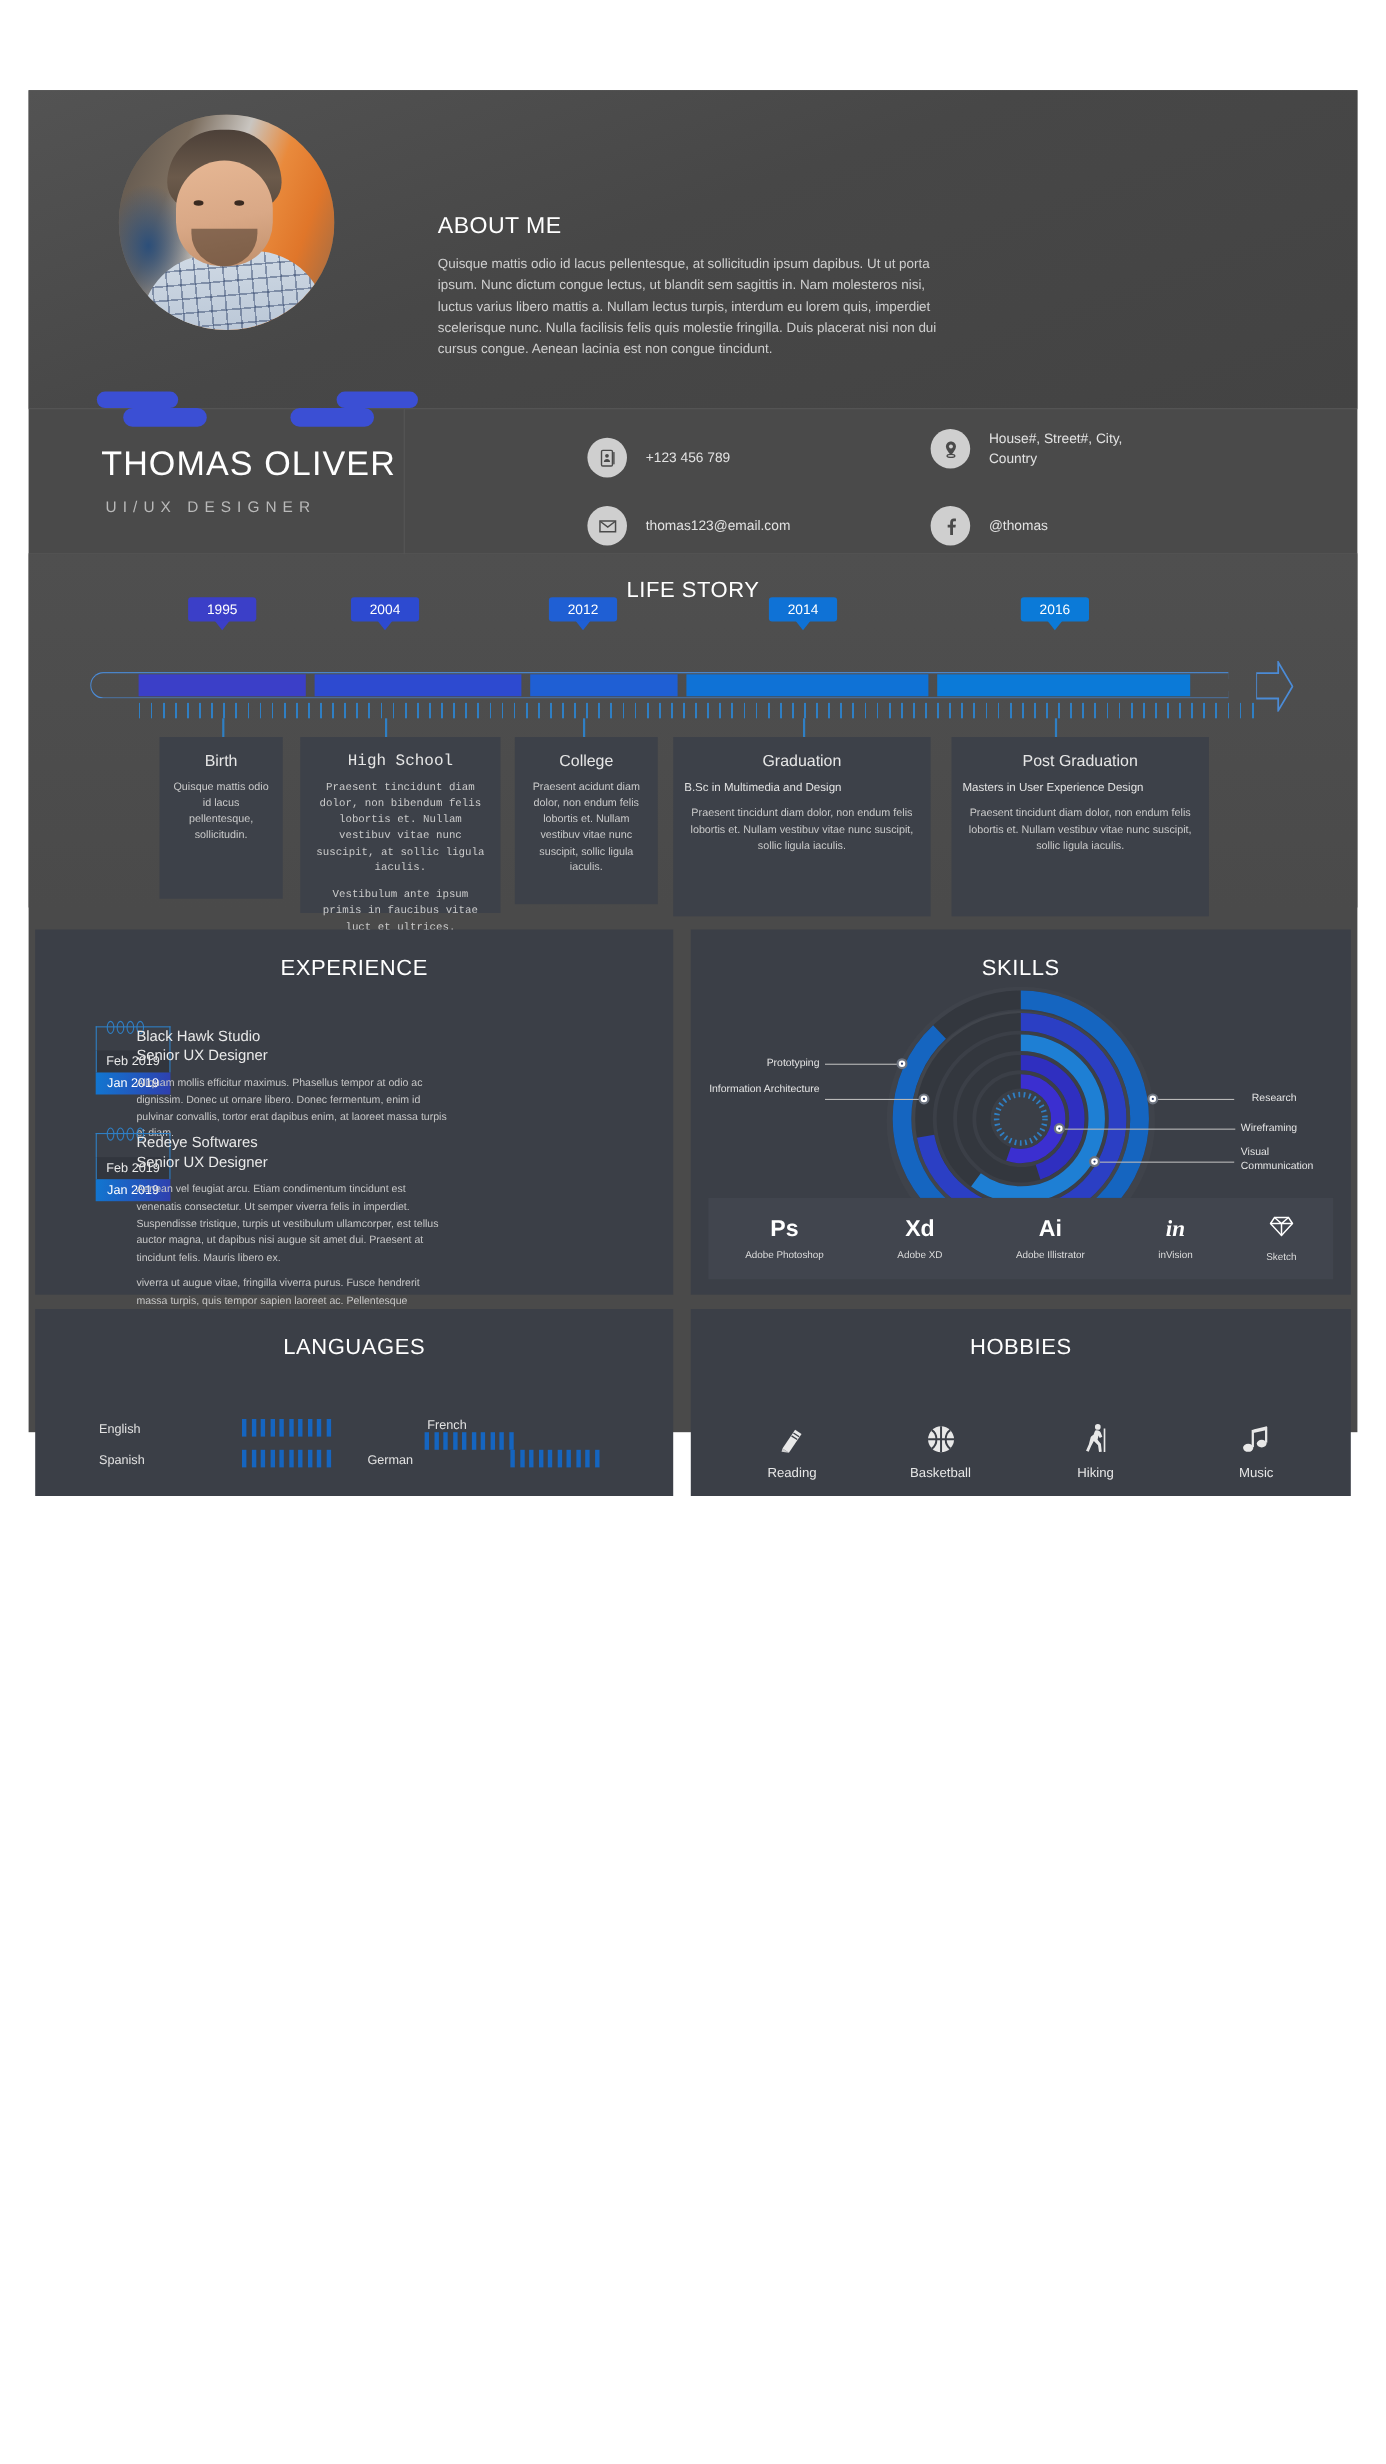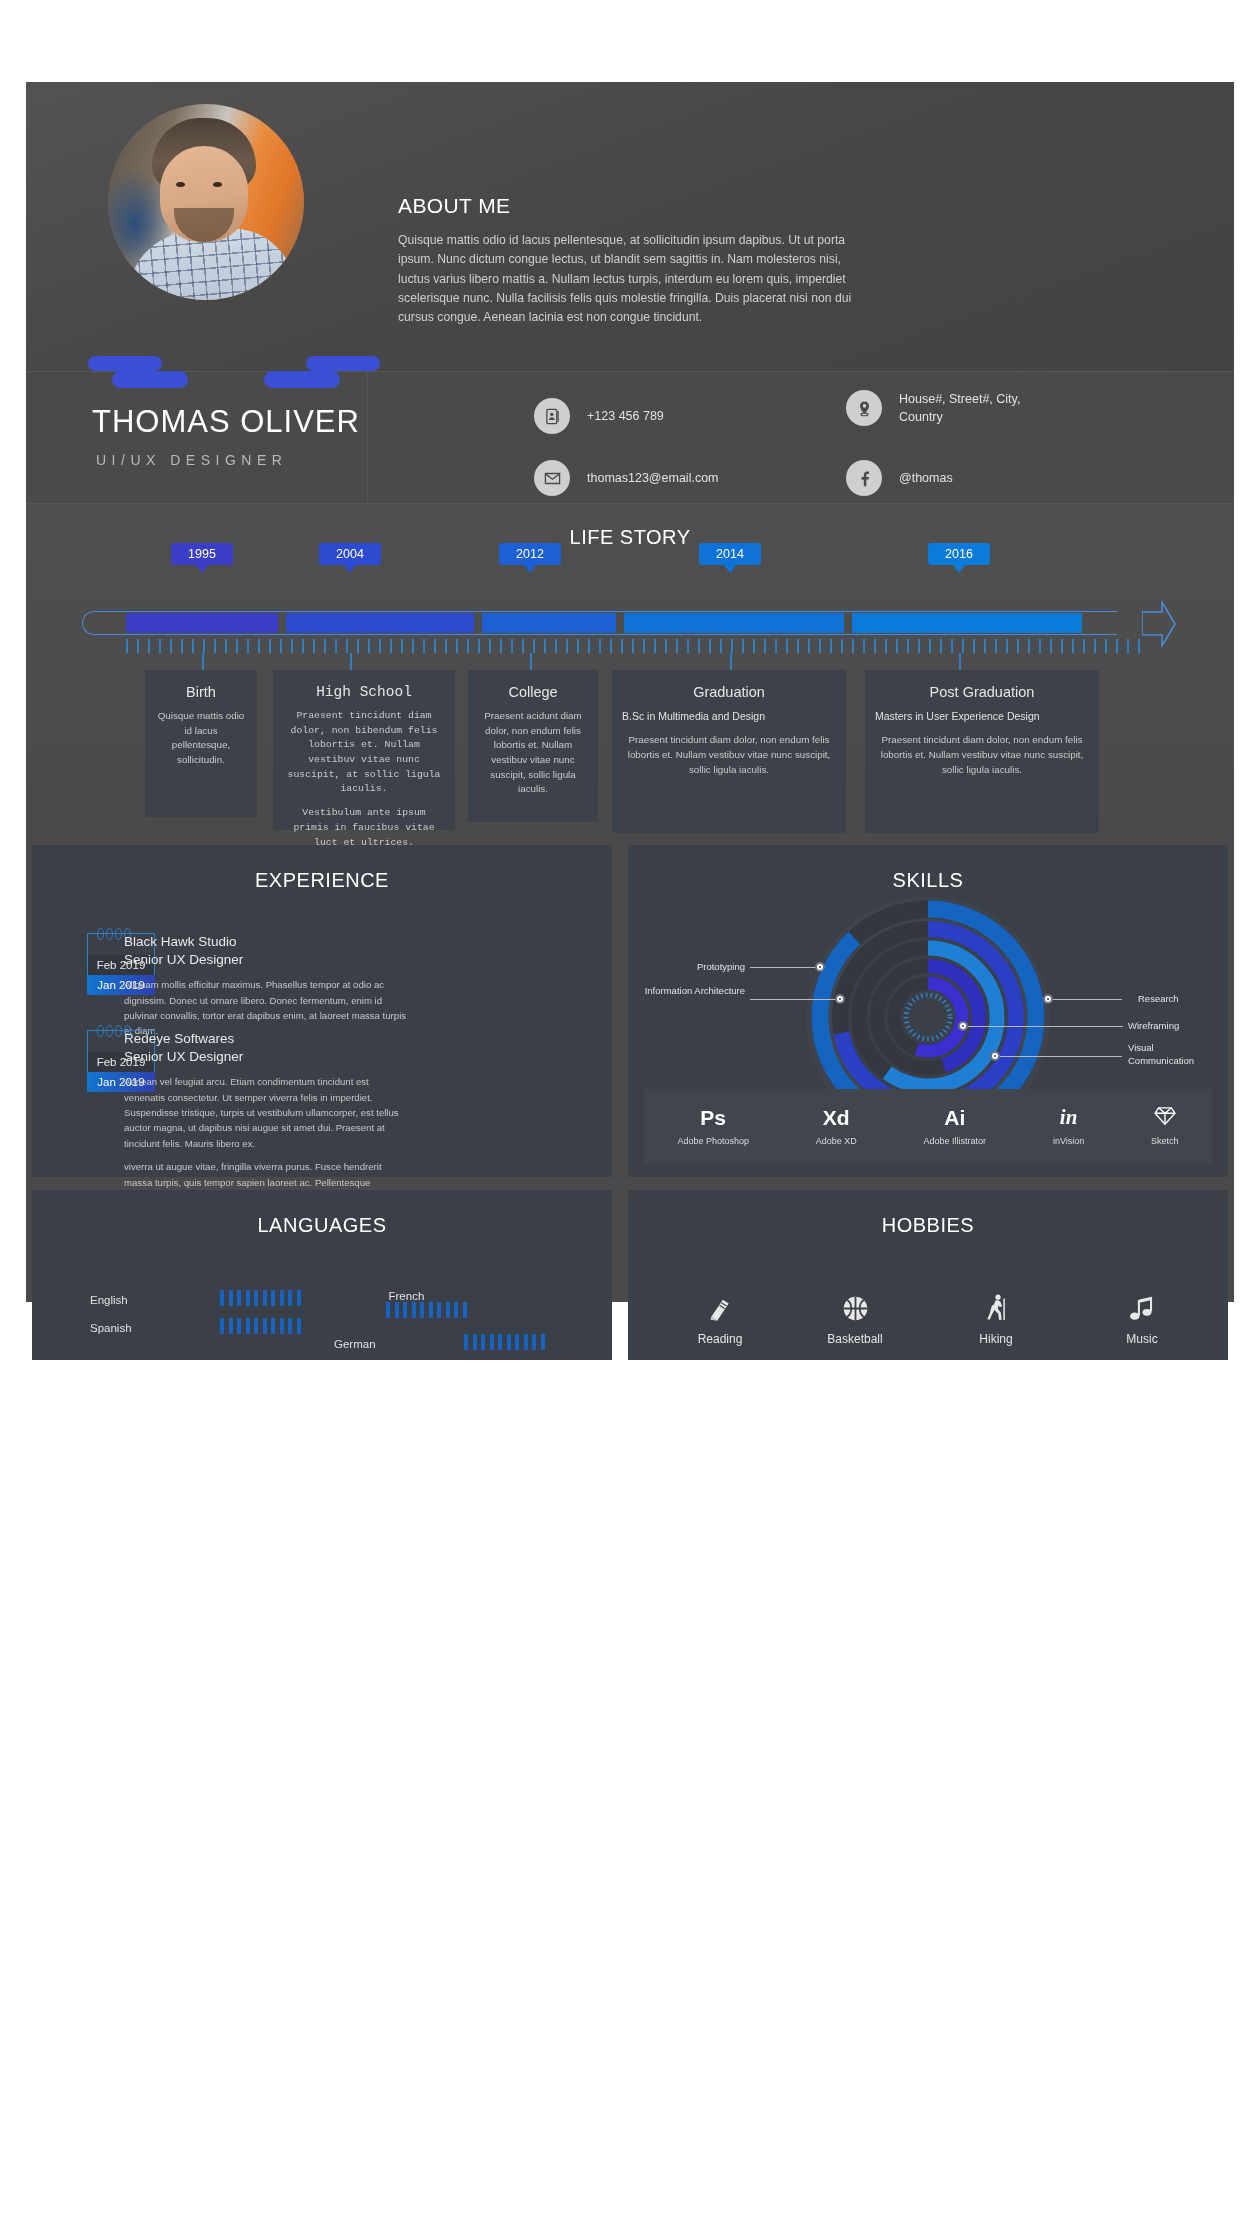--- a/index.html
+++ b/index.html
@@ -490,21 +490,21 @@
           <i></i>
           <i></i>
           <i></i>
           <i></i>
           <i></i>
           <i></i>
           <i></i>
       </div>
     </div>
 
-    <div class="lang-row" style="left:302px;top:128px;margin-top:16px;">
+    <div class="lang-row" style="left:302px;top:128px;">
       <div class="lang-name">German</div>
       <div class="bars" style="margin-left:52px;">
         <i></i>
           <i></i>
           <i></i>
           <i></i>
           <i></i>
           <i></i>
           <i></i>
           <i></i>

